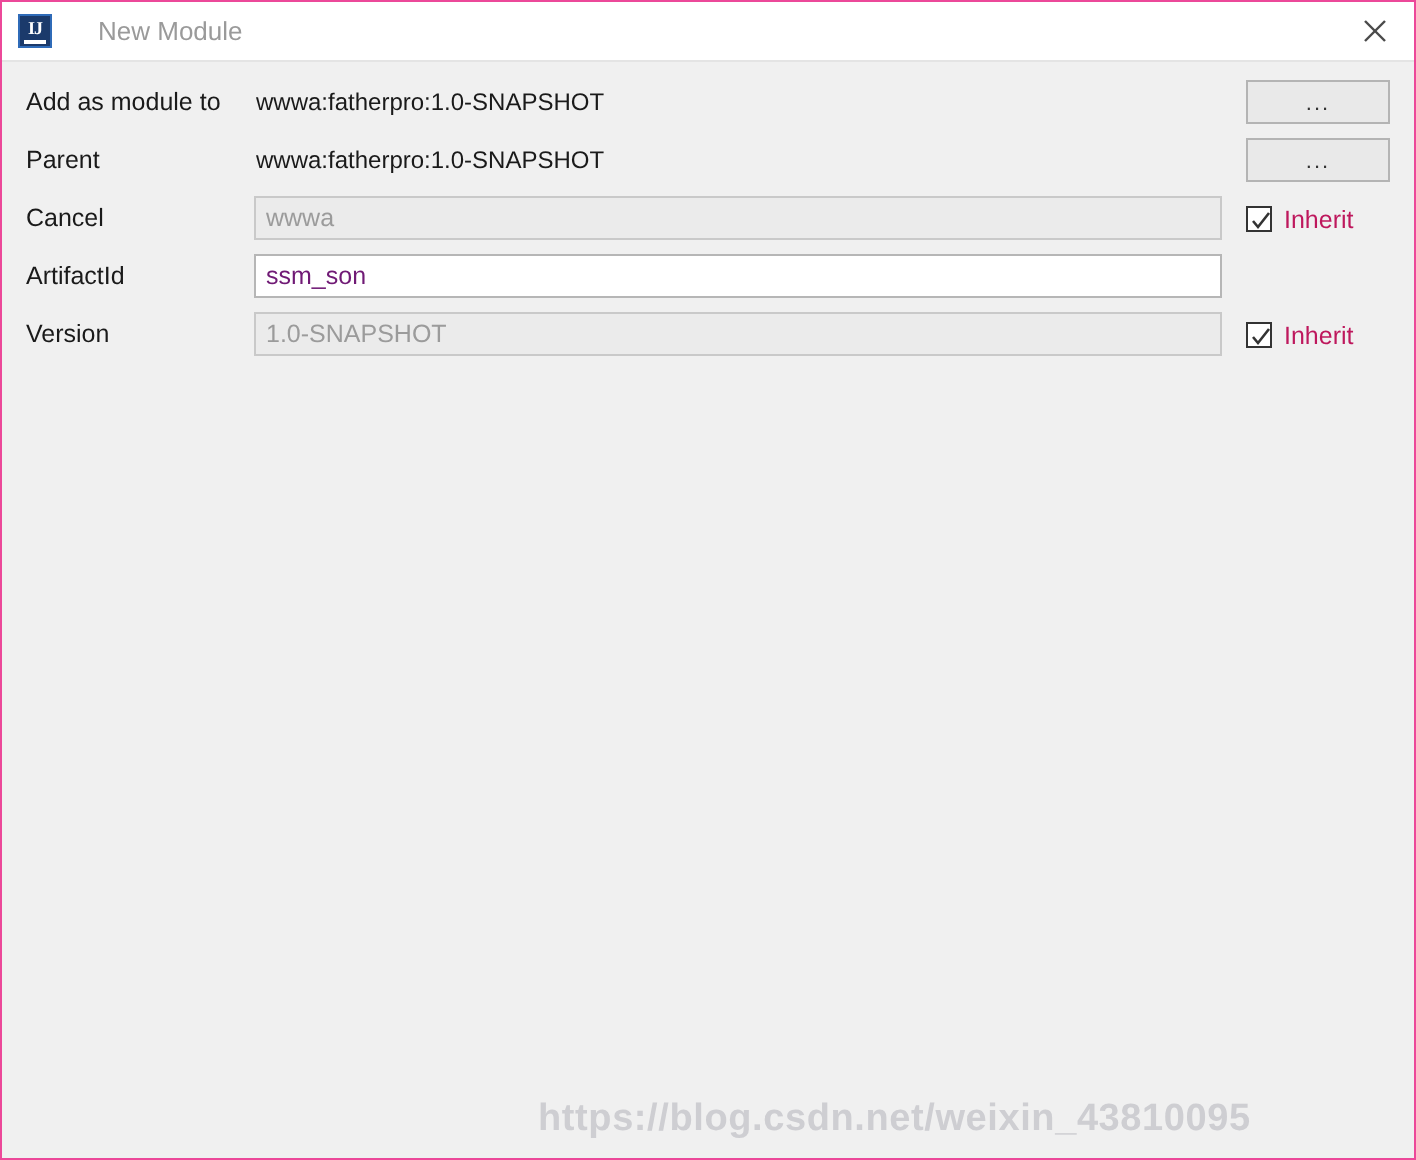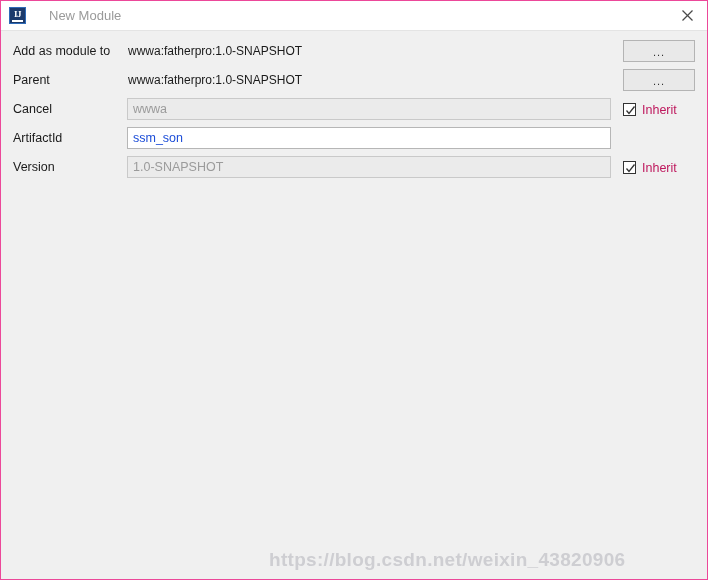--- a/index.html
+++ b/index.html
@@ -127,21 +127,21 @@
     top: 1px;
     width: 484px;
     height: 22px;
     box-sizing: border-box;
     border: 1px solid #b6b6b6;
     padding: 0 5px;
     font-family: "Liberation Sans", sans-serif;
     font-size: 12.5px;
     line-height: 20px;
     background: #ffffff;
-    color: #1d4ed8;
+    color: #701a75;
     outline: none;
   }
   .textfield.disabled {
     background: #ebebeb;
     border-color: #c9c9c9;
     color: #9b9b9b;
   }
   .dots-button {
     position: absolute;
     left: 622px;
@@ -309,15 +309,15 @@
 
   </div>
 
   <div id="buttonbar">
     <button class="btn" id="btn-previous">Previous</button>
     <button class="btn focused" id="btn-next">Next</button>
     <button class="btn" id="btn-help">Help</button>
     <button class="btn" id="btn-cancel">Cancel</button>
   </div>
 
-  <div id="watermark">https://blog.csdn.net/weixin_438​20906</div>
+  <div id="watermark">https://blog.csdn.net/weixin_438​10095</div>
 
 </div>
 
 </body></html>

